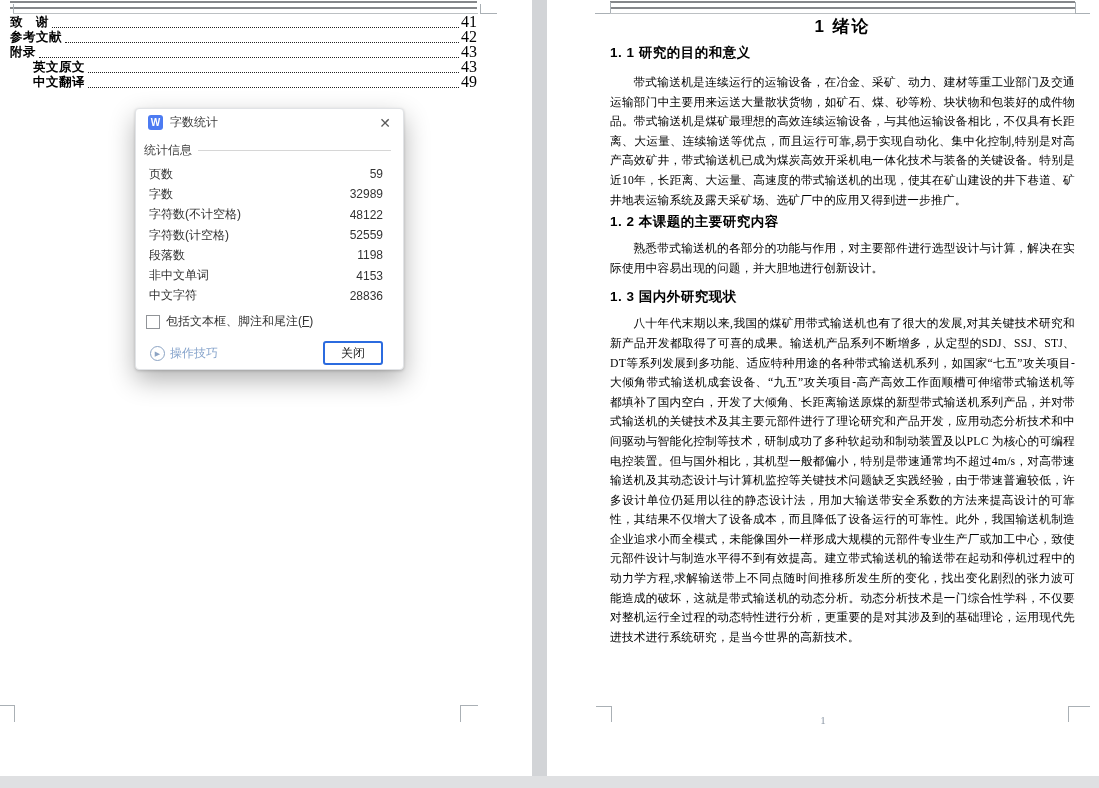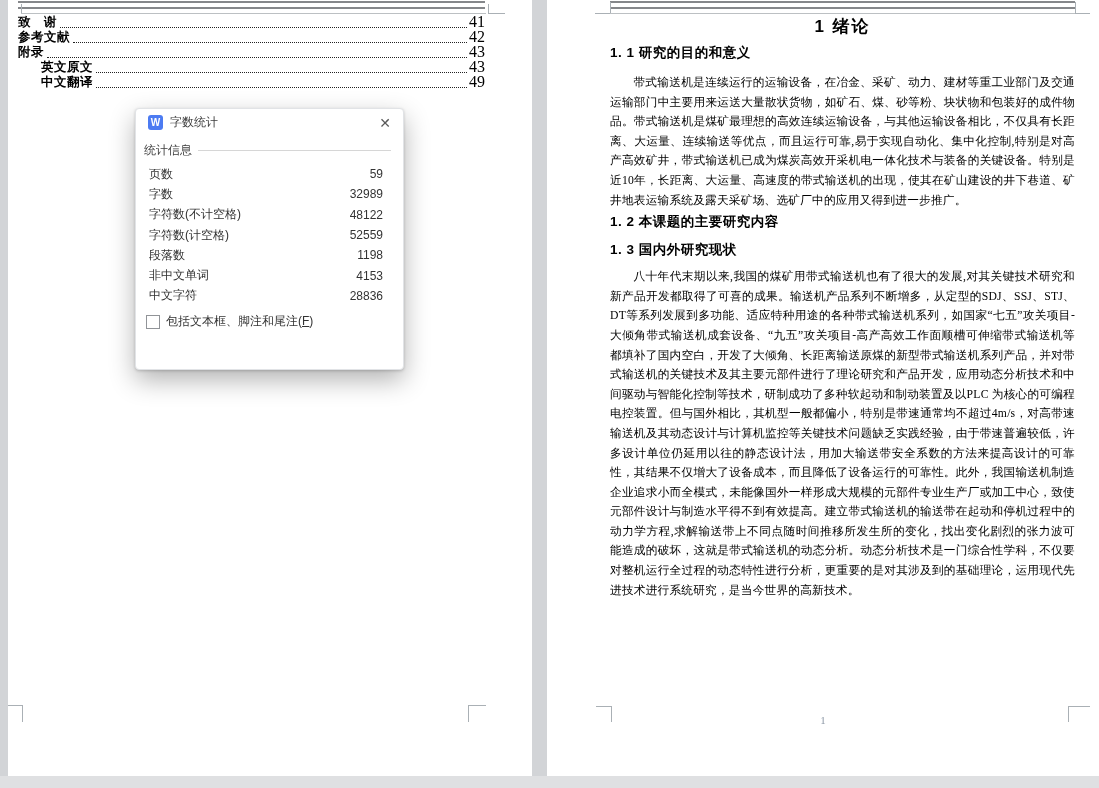--- a/index.html
+++ b/index.html
@@ -4,21 +4,21 @@
 <style>
   html,body{margin:0;padding:0;}
   body{
     width:1099px;height:788px;position:relative;overflow:hidden;
     background:#d2d4d7;
     font-family:"Liberation Sans",sans-serif;
     -webkit-font-smoothing:antialiased;
   }
   
   .page{position:absolute;top:0;background:#ffffff;height:776px;}
-  .page-left{left:8px;width:532px;}
+  .page-left{left:0;width:532px;}
   .page-right{left:547px;width:560px;}
   .bottom-strip{position:absolute;left:0;top:776px;width:1099px;height:12px;background:#dfe0e2;}
   .dbl-line{position:absolute;height:4px;border-top:2px solid #85878a;border-bottom:2px solid #85878a;}
   .hairline{position:absolute;height:1px;background:#bcc0c3;}
   .vline{position:absolute;width:1px;background:#aab0b5;}
   .hmark{position:absolute;height:1px;background:#aab0b5;}
 
   
   .toc{position:absolute;left:10px;top:16px;width:467px;}
   .toc-row{display:flex;align-items:flex-end;height:15px;font-size:12.5px;font-weight:bold;color:#000;}
@@ -118,20 +118,21 @@
   <div class="hmark" style="left:528px;width:15px;top:13px;"></div>
   <div class="vline" style="left:528px;top:2px;height:11px;"></div>
 
   <div class="rp-content">
     <h1 class="doc-title">1 绪论</h1>
 
     <h2 class="sec-h h1">1. 1 研究的目的和意义</h2>
     <p class="body-p first">带式输送机是连续运行的运输设备，在冶金、采矿、动力、建材等重工业部门及交通运输部门中主要用来运送大量散状货物，如矿石、煤、砂等粉、块状物和包装好的成件物品。带式输送机是煤矿最理想的高效连续运输设备，与其他运输设备相比，不仅具有长距离、大运量、连续输送等优点，而且运行可靠,易于实现自动化、集中化控制,特别是对高产高效矿井，带式输送机已成为煤炭高效开采机电一体化技术与装备的关键设备。特别是近10年，长距离、大运量、高速度的带式输送机的出现，使其在矿山建设的井下巷道、矿井地表运输系统及露天采矿场、选矿厂中的应用又得到进一步推广。</p>
 
     <h2 class="sec-h h2">1. 2 本课题的主要研究内容</h2>
+    <p class="body-p after-h">熟悉带式输送机的各部分的功能与作用，对主要部件进行选型设计与计算，解决在实际使用中容易出现的问题，并大胆地进行创新设计。</p>
 
     <h2 class="sec-h h3">1. 3 国内外研究现状</h2>
     <p class="body-p after-h">八十年代末期以来,我国的煤矿用带式输送机也有了很大的发展,对其关键技术研究和新产品开发都取得了可喜的成果。输送机产品系列不断增多，从定型的SDJ、SSJ、STJ、DT等系列发展到多功能、适应特种用途的各种带式输送机系列，如国家“七五”攻关项目-大倾角带式输送机成套设备、“九五”攻关项目-高产高效工作面顺槽可伸缩带式输送机等都填补了国内空白，开发了大倾角、长距离输送原煤的新型带式输送机系列产品，并对带式输送机的关键技术及其主要元部件进行了理论研究和产品开发，应用动态分析技术和中间驱动与智能化控制等技术，研制成功了多种软起动和制动装置及以PLC 为核心的可编程电控装置。但与国外相比，其机型一般都偏小，特别是带速通常均不超过4m/s，对高带速输送机及其动态设计与计算机监控等关键技术问题缺乏实践经验，由于带速普遍较低，许多设计单位仍延用以往的静态设计法，用加大输送带安全系数的方法来提高设计的可靠性，其结果不仅增大了设备成本，而且降低了设备运行的可靠性。此外，我国输送机制造企业追求小而全模式，未能像国外一样形成大规模的元部件专业生产厂或加工中心，致使元部件设计与制造水平得不到有效提高。建立带式输送机的输送带在起动和停机过程中的动力学方程,求解输送带上不同点随时间推移所发生所的变化，找出变化剧烈的张力波可能造成的破坏，这就是带式输送机的动态分析。动态分析技术是一门综合性学科，不仅要对整机运行全过程的动态特性进行分析，更重要的是对其涉及到的基础理论，运用现代先进技术进行系统研究，是当今世界的高新技术。</p>
   </div>
 
   <div class="page-num">1</div>
 
   <div class="hmark" style="left:49px;width:16px;top:706px;"></div>
   <div class="vline" style="left:64px;top:706px;height:16px;"></div>
   <div class="hmark" style="left:521px;width:22px;top:706px;"></div>
@@ -181,13 +182,20 @@
       <span>中文字符</span>
       <span class="stat-val">28836</span>
     </div>
   </div>
 
   <div class="dlg-check">
     <span class="checkbox"></span>
     <span><span>包括文本框、脚注和尾注(</span><u>F</u><span>)</span></span>
   </div>
 
+  <div class="dlg-footer">
+    <span class="tips">
+      <span class="play-ic">▶</span>
+      <span>操作技巧</span>
+    </span>
+    <span class="btn-close">关闭</span>
+  </div>
 </div>
 
 </body></html>

